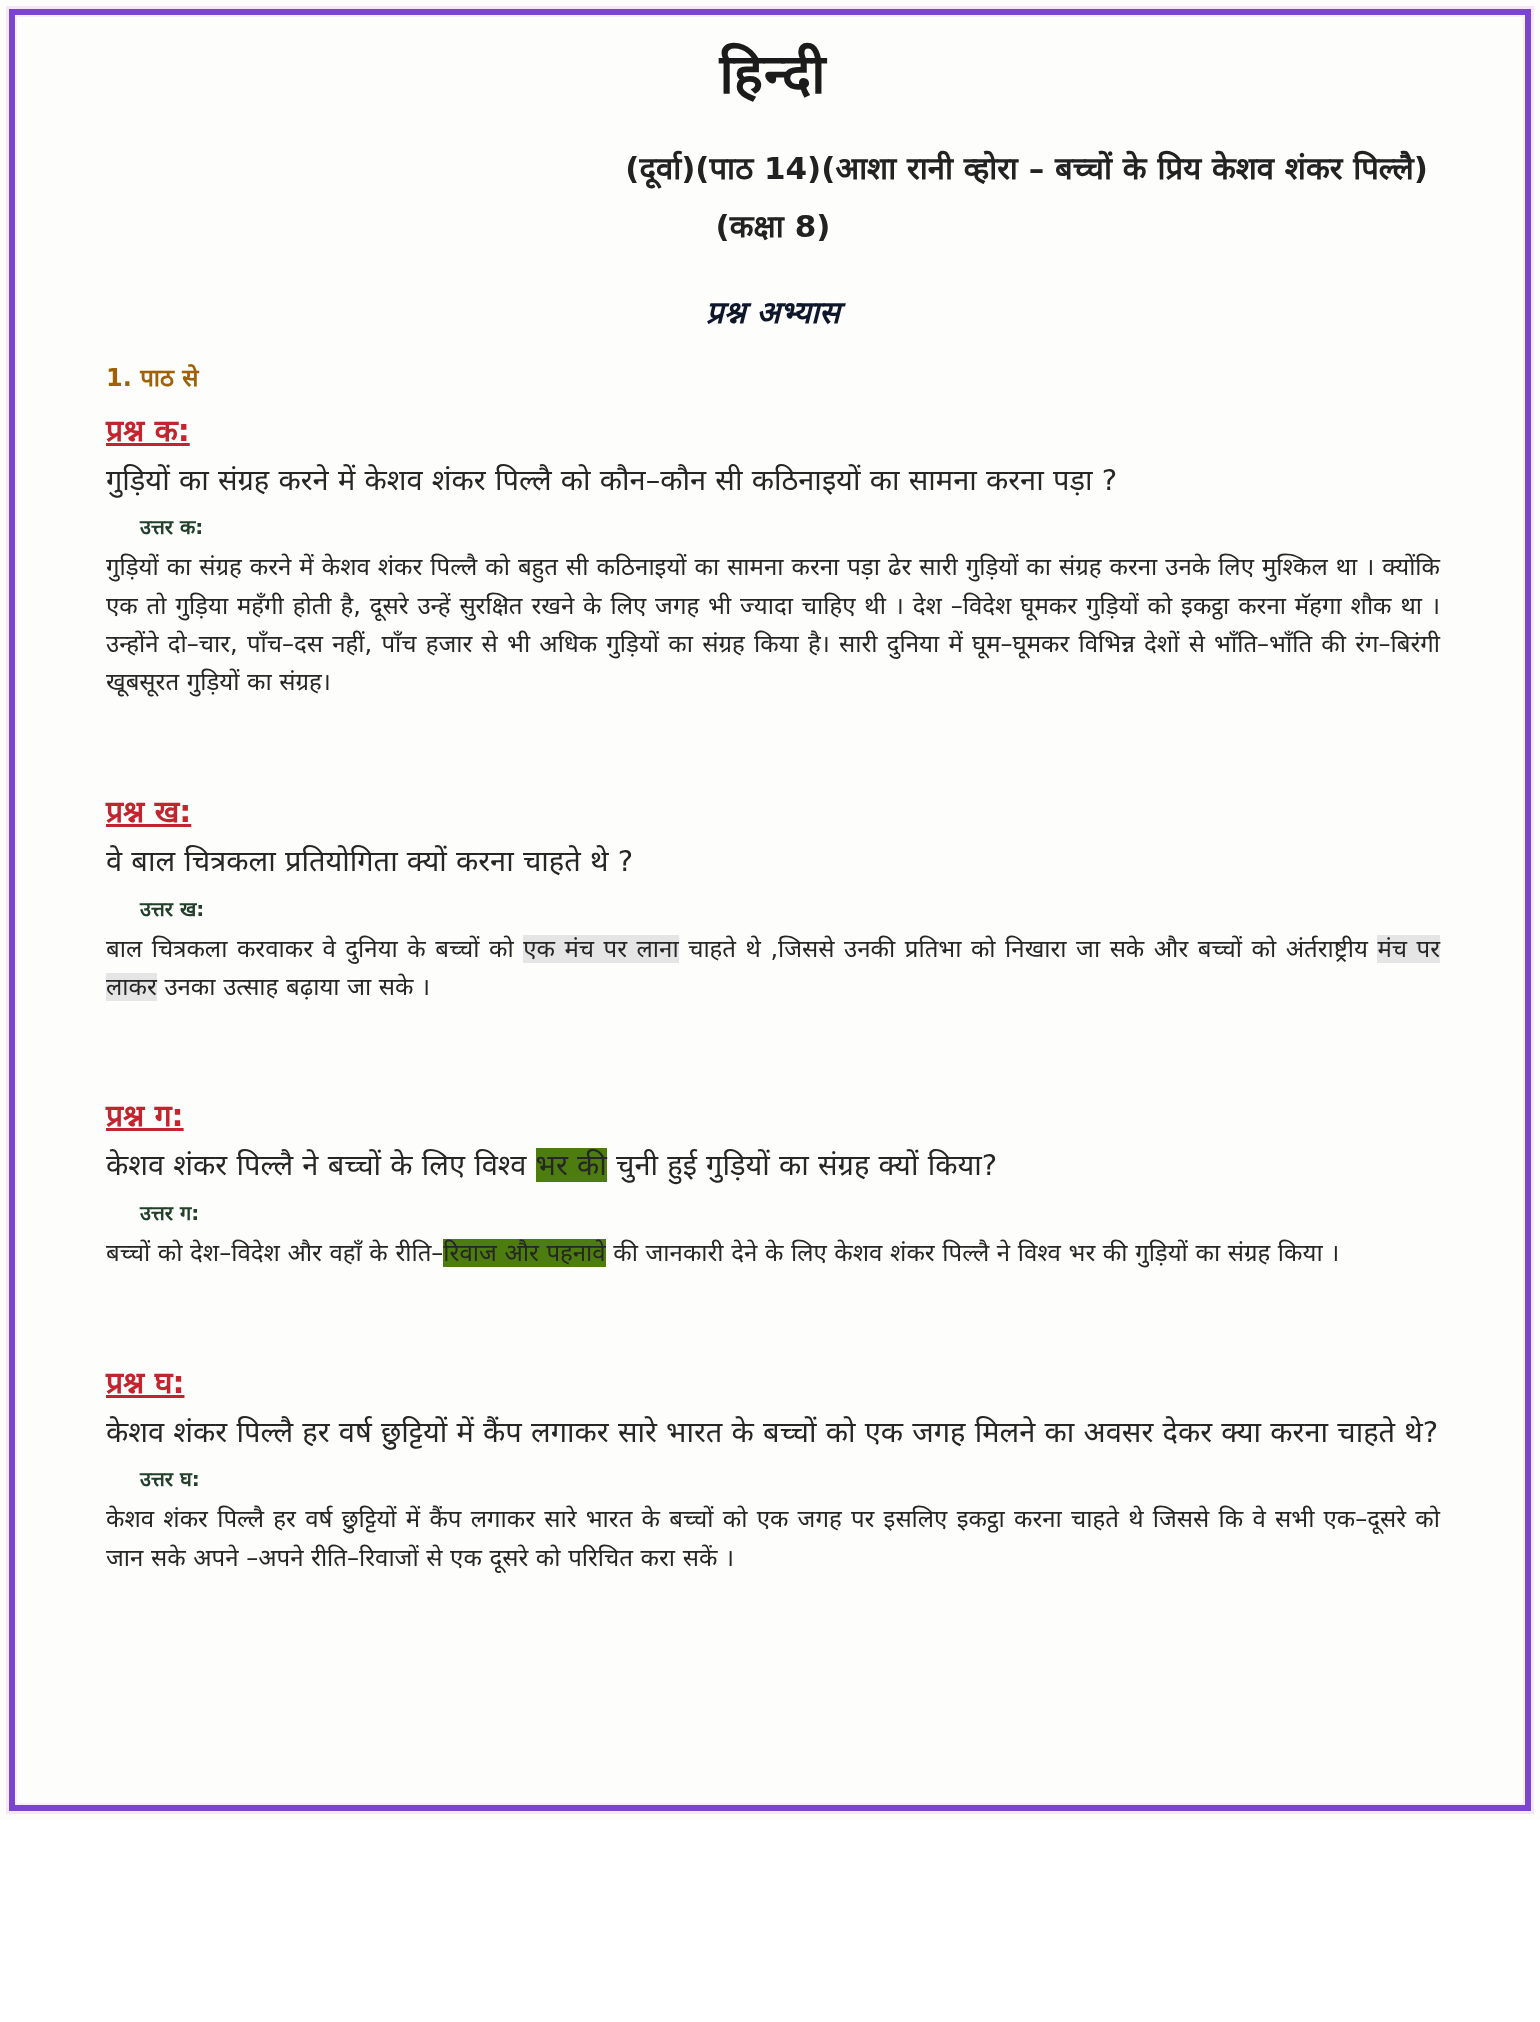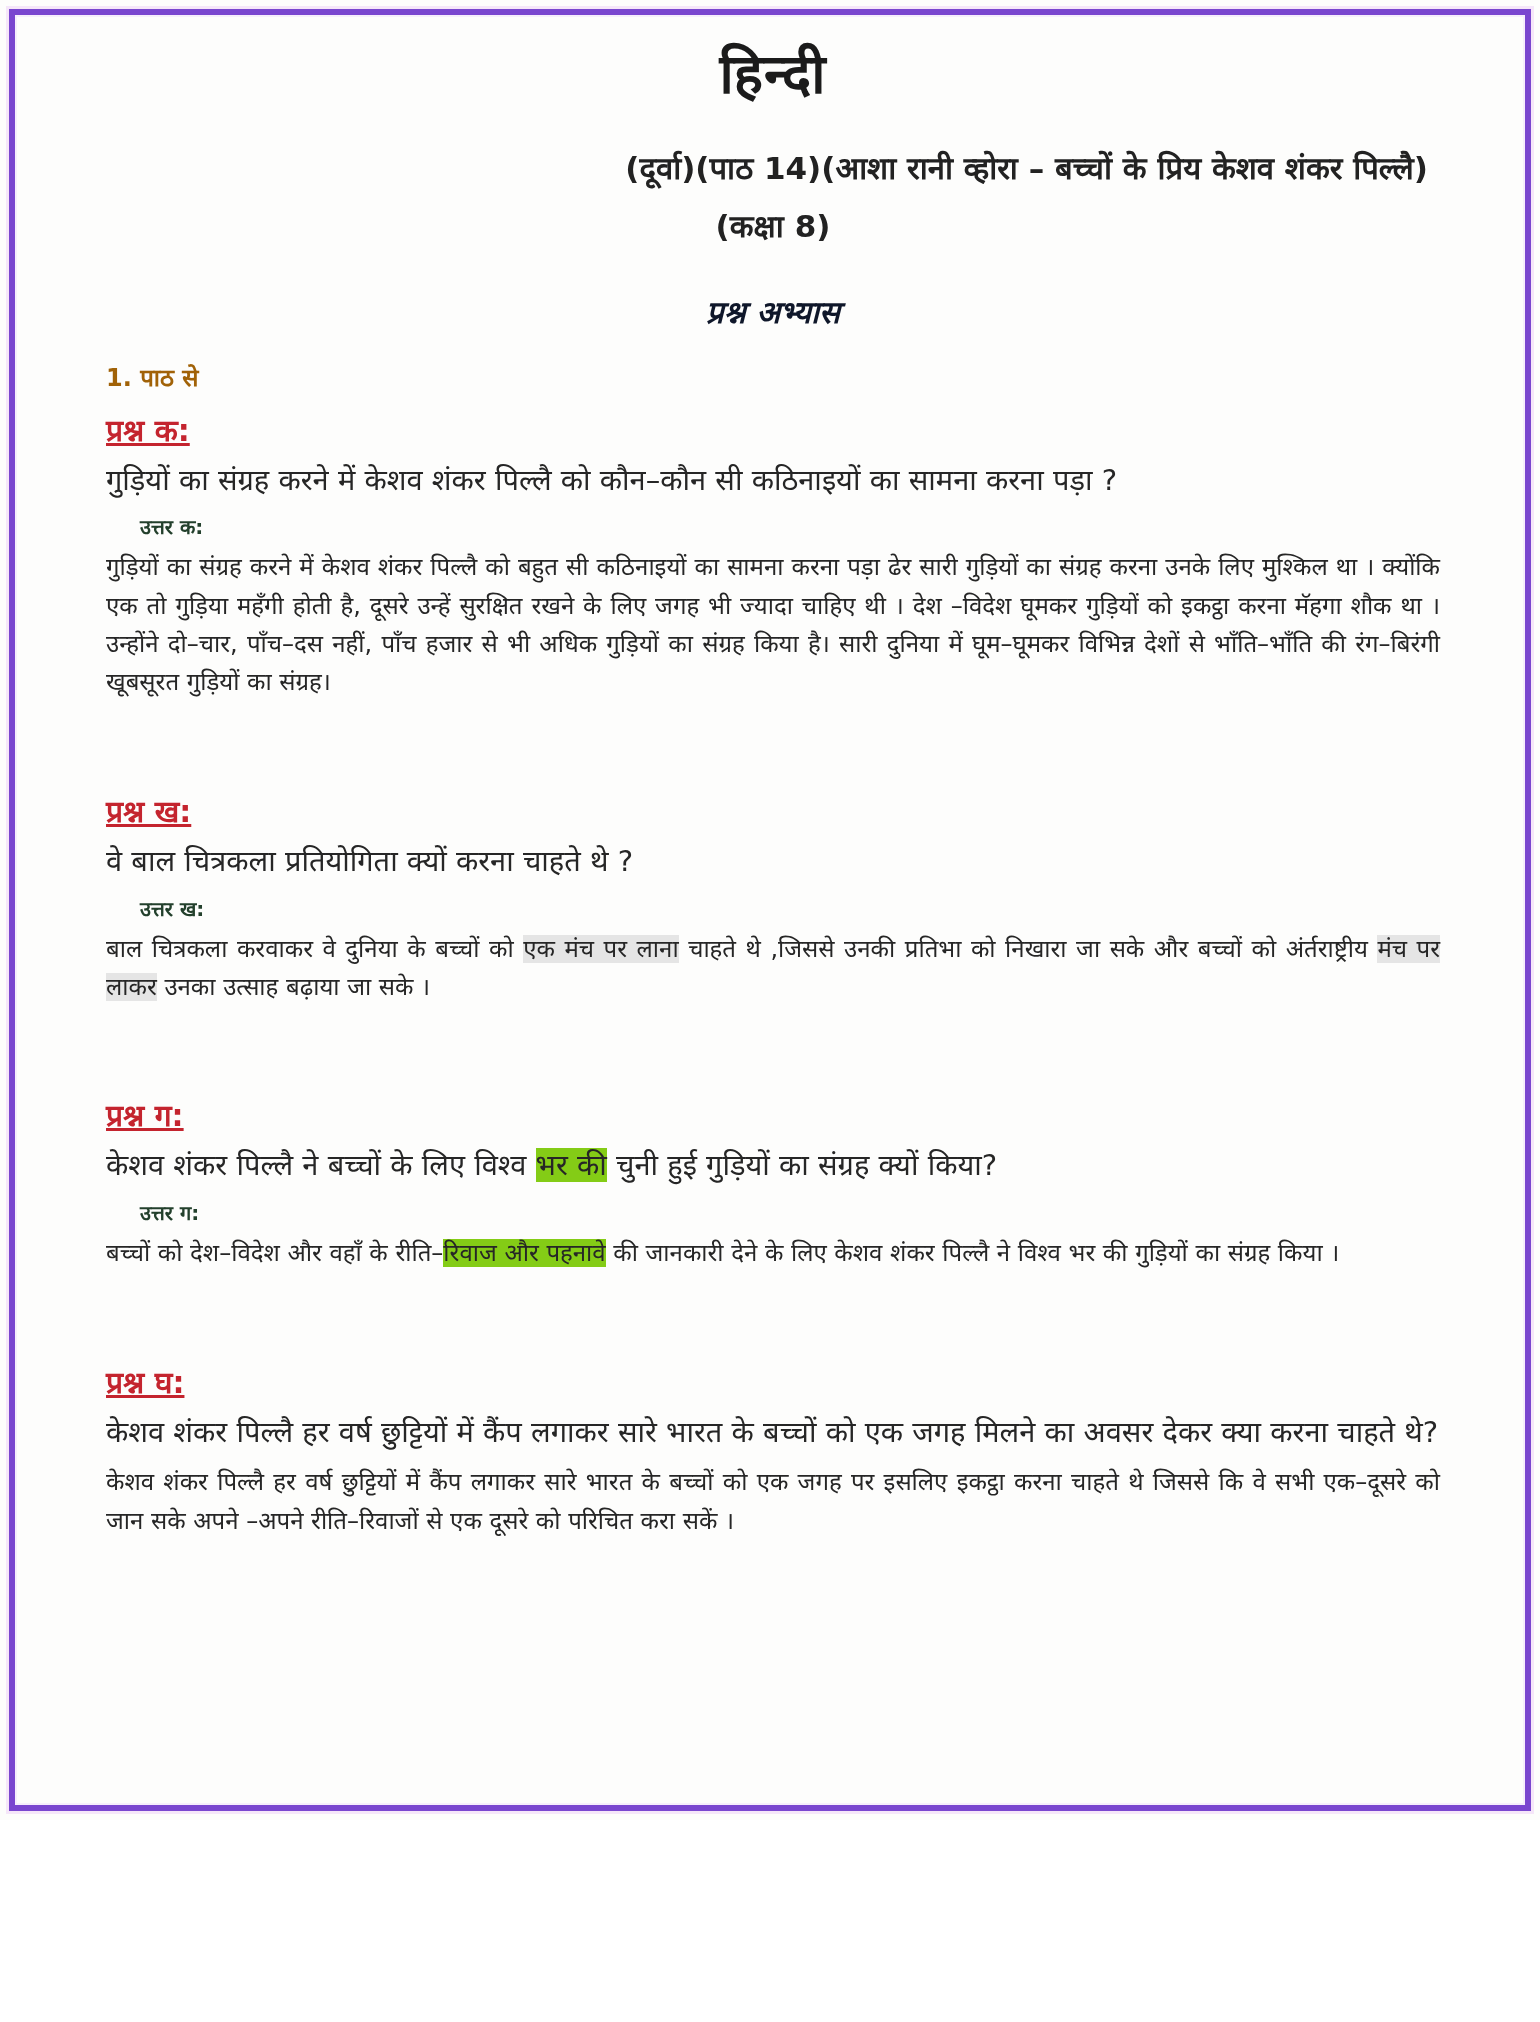--- a/index.html
+++ b/index.html
@@ -86,21 +86,21 @@
     margin: 10px 0 2px 0;
   }
   .a-text {
     font-size: 24px;
     line-height: 1.60;
     margin: 8px 0 0 0;
     color: #262626;
     text-align: justify;
   }
   .hl-cyan { background: #e5e5e5; }
-  .hl-gray { background: #84cc16; }
+  .hl-gray { background: #4d7c0f; }
 </style>
 </head>
 <body>
 
 <div class="page">
   <div class="frame"></div>
 
   <div class="content">
 
     <h1 class="doc-title">हिन्दी</h1>
@@ -129,17 +129,18 @@
     <section class="qa">
       <div class="q-label">प्रश्न ग:</div>
       <p class="q-text"><span>केशव शंकर पिल्लै ने बच्चों के लिए विश्व </span><span class="hl-gray">भर की</span><span> चुनी हुई गुड़ियों का संग्रह क्यों किया?</span></p>
       <div class="a-label">उत्तर ग:</div>
       <p class="a-text"><span>बच्चों को देश–विदेश और वहाँ के रीति–</span><span class="hl-gray">रिवाज और पहनावे</span><span> की जानकारी देने के लिए केशव शंकर पिल्लै ने विश्व भर की गुड़ियों का संग्रह किया ।</span></p>
     </section>
 
     <section class="qa">
       <div class="q-label">प्रश्न घ:</div>
       <p class="q-text"><span>केशव शंकर पिल्लै हर वर्ष छुट्टियों में कैंप लगाकर सारे भारत के बच्चों को एक जगह मिलने का अवसर देकर क्या करना चाहते थे?</span></p>
+      <div class="a-label">उत्तर घ:</div>
       <p class="a-text"><span>केशव शंकर पिल्लै हर वर्ष छुट्टियों में कैंप लगाकर सारे भारत के बच्चों को एक जगह पर इसलिए इकट्ठा करना चाहते थे जिससे कि वे सभी एक–दूसरे को जान सके अपने –अपने रीति–रिवाजों से एक दूसरे को परिचित करा सकें ।</span></p>
     </section>
 
   </div>
 </div>
 
 </body></html>

